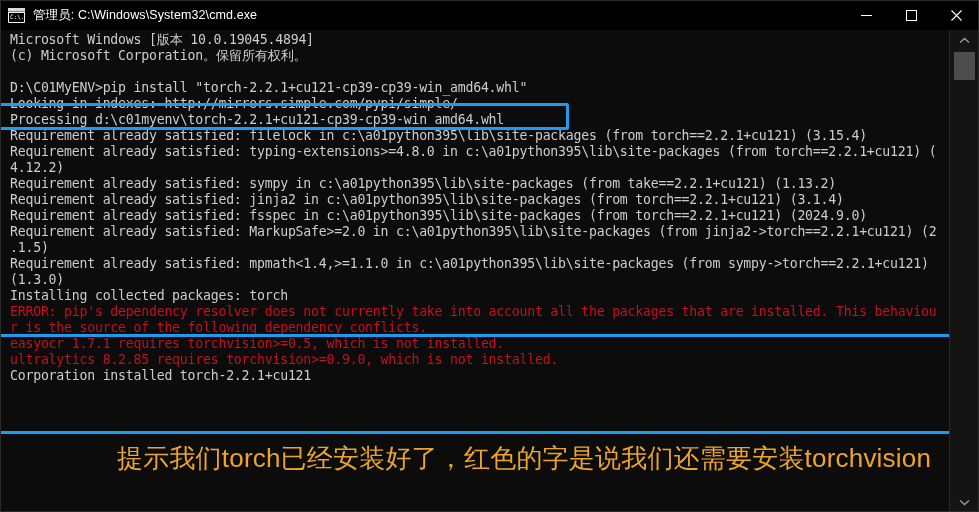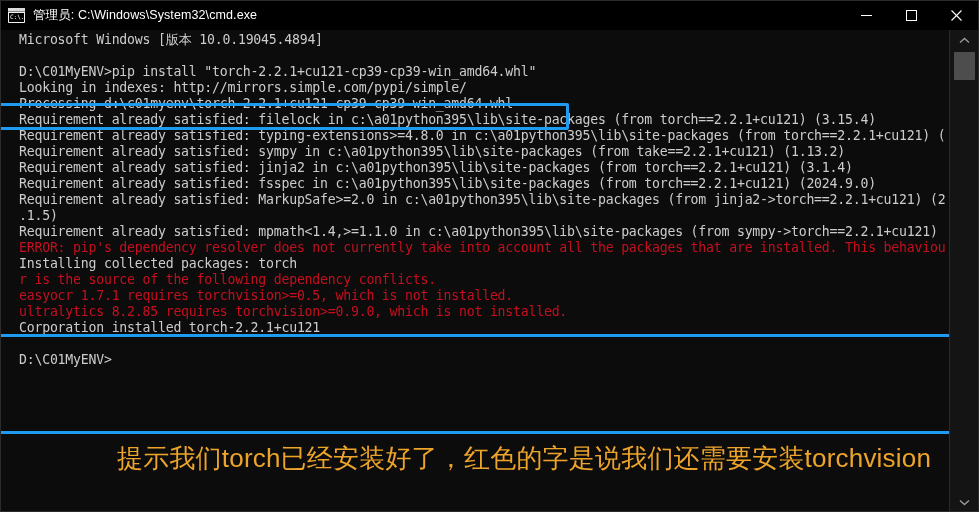--- a/index.html
+++ b/index.html
@@ -116,21 +116,21 @@
     width: 950px;
   }
   .line {
     height: 16px;
     line-height: 16px;
     font-family: "DejaVu Sans Mono", monospace;
     font-size: 13.2px;
     letter-spacing: -0.22px;
     color: #cccccc;
     white-space: pre;
-    padding-left: 18px;
+    padding-left: 9px;
     box-sizing: border-box;
   }
   .line.red { color: #c50f1f; }
   .line.white { color: #cccccc; }
 
   
   .hilite {
     position: absolute;
     border: 3px solid #1e9bf0;
     border-radius: 2px;
@@ -226,40 +226,42 @@
             <line x1="1.5" y1="1.5" x2="11.5" y2="11.5" stroke="#ffffff" stroke-width="1.1"></line>
             <line x1="11.5" y1="1.5" x2="1.5" y2="11.5" stroke="#ffffff" stroke-width="1.1"></line>
           </svg>
       </div>
     </div>
   </div>
 
   <div id="console">
     <div id="lines">
         <div class="line white">Microsoft Windows [版本 10.0.19045.4894]</div>
+        <div class="line white">(c) Microsoft Corporation。保留所有权利。</div>
         <div class="line white">&nbsp;</div>
         <div class="line white">D:\C01MyENV&gt;pip install "torch-2.2.1+cu121-cp39-cp39-win_amd64.whl"</div>
         <div class="line white">Looking in indexes: http://mirrors.simple.com/pypi/simple/</div>
         <div class="line white">Processing d:\c01myenv\torch-2.2.1+cu121-cp39-cp39-win_amd64.whl</div>
         <div class="line white">Requirement already satisfied: filelock in c:\a01python395\lib\site-packages (from torch==2.2.1+cu121) (3.15.4)</div>
         <div class="line white">Requirement already satisfied: typing-extensions&gt;=4.8.0 in c:\a01python395\lib\site-packages (from torch==2.2.1+cu121) (</div>
+        <div class="line white">4.12.2)</div>
         <div class="line white">Requirement already satisfied: sympy in c:\a01python395\lib\site-packages (from take==2.2.1+cu121) (1.13.2)</div>
         <div class="line white">Requirement already satisfied: jinja2 in c:\a01python395\lib\site-packages (from torch==2.2.1+cu121) (3.1.4)</div>
         <div class="line white">Requirement already satisfied: fsspec in c:\a01python395\lib\site-packages (from torch==2.2.1+cu121) (2024.9.0)</div>
         <div class="line white">Requirement already satisfied: MarkupSafe&gt;=2.0 in c:\a01python395\lib\site-packages (from jinja2-&gt;torch==2.2.1+cu121) (2</div>
         <div class="line white">.1.5)</div>
         <div class="line white">Requirement already satisfied: mpmath&lt;1.4,&gt;=1.1.0 in c:\a01python395\lib\site-packages (from sympy-&gt;torch==2.2.1+cu121)</div>
+        <div class="line white">(1.3.0)</div>
+        <div class="line white">Installing collected packages: torch</div>
         <div class="line red">ERROR: pip's dependency resolver does not currently take into account all the packages that are installed. This behaviou</div>
-        <div class="line white">Installing collected packages: torch</div>
         <div class="line red">r is the source of the following dependency conflicts.</div>
         <div class="line red">easyocr 1.7.1 requires torchvision&gt;=0.5, which is not installed.</div>
         <div class="line red">ultralytics 8.2.85 requires torchvision&gt;=0.9.0, which is not installed.</div>
         <div class="line white">Corporation installed torch-2.2.1+cu121</div>
         <div class="line white">&nbsp;</div>
-        <div class="line white">D:\C01MyENV&gt;</div>
       </div>
 
     <div class="hilite" id="hilite-cmd"></div>
     <div class="hilite" id="hilite-result"></div>
 
     <div id="annotation">提示我们torch已经安装好了，红色的字是说我们还需要安装torchvision</div>
   </div>
 
   <div id="scrollbar">
     <div class="sb-arrow" id="sb-up">

